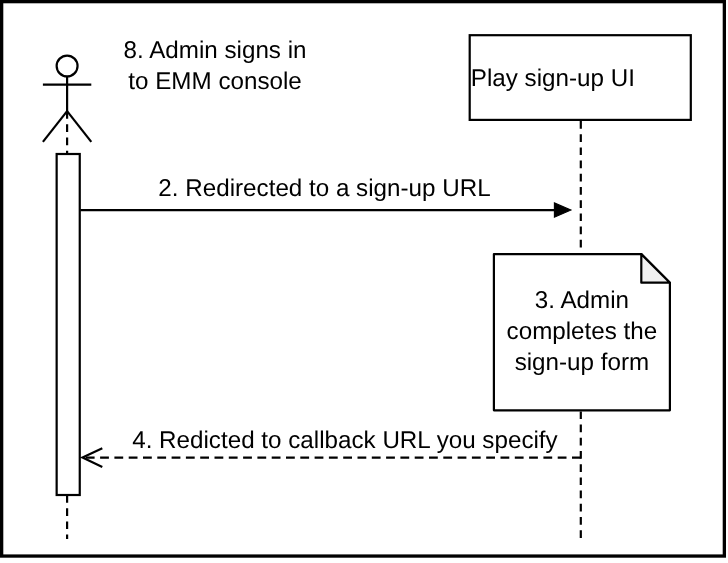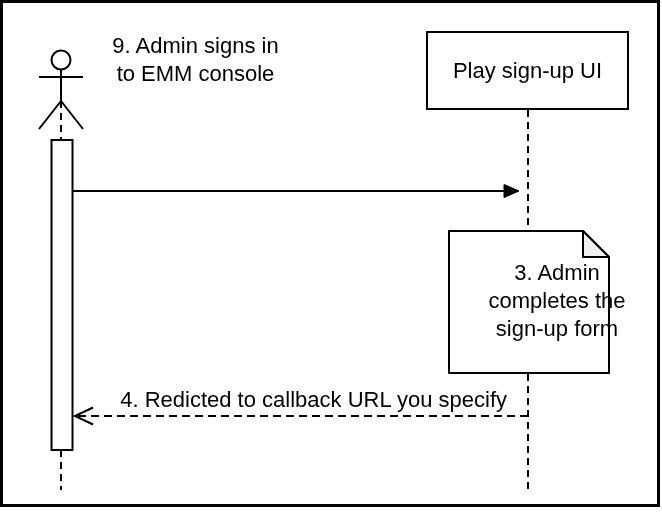--- a/index.html
+++ b/index.html
@@ -51,33 +51,31 @@
     left: 95px;
     top: 387px;
     width: 412px;
     line-height: 26px;
     text-align: right;
   }
   .note-label {
     left: 451px;
     top: 259px;
     width: 156px;
-    margin-left: 28px;
   }
   .participant-box {
     position: absolute;
     left: 426px;
     top: 31px;
     width: 199px;
     height: 75px;
     background: #ffffff;
     border: 2px solid #000000;
     display: flex;
     align-items: center;
-    justify-content: center;
     font-size: 22px;
     color: #000000;
   }
 </style>
 </head>
 <body>
 
 <div class="stage">
 
   <div class="frame"></div>
@@ -112,23 +110,24 @@
     <g>
       <line x1="528" y1="416" x2="78" y2="416" stroke="#000000" stroke-width="2" stroke-dasharray="8 5"></line>
       <polyline points="93,407.5 75,416 93,424.5" fill="none" stroke="#000000" stroke-width="2"></polyline>
     </g>
   </svg>
 
   <div class="participant-box">
     <span>Play sign-up UI</span>
   </div>
 
-  <div class="label actor-label">9. Admin signs in
+  <div class="label actor-label">8. Admin signs in
 to EMM console</div>
 
+  <div class="label msg2-label">2. Redirected to a sign-up URL</div>
 
   <div class="label note-label">3. Admin
 completes the
 sign-up form</div>
 
   <div class="label msg4-label">4. Redicted to callback URL you specify</div>
 
 </div>
 
 </body></html>

